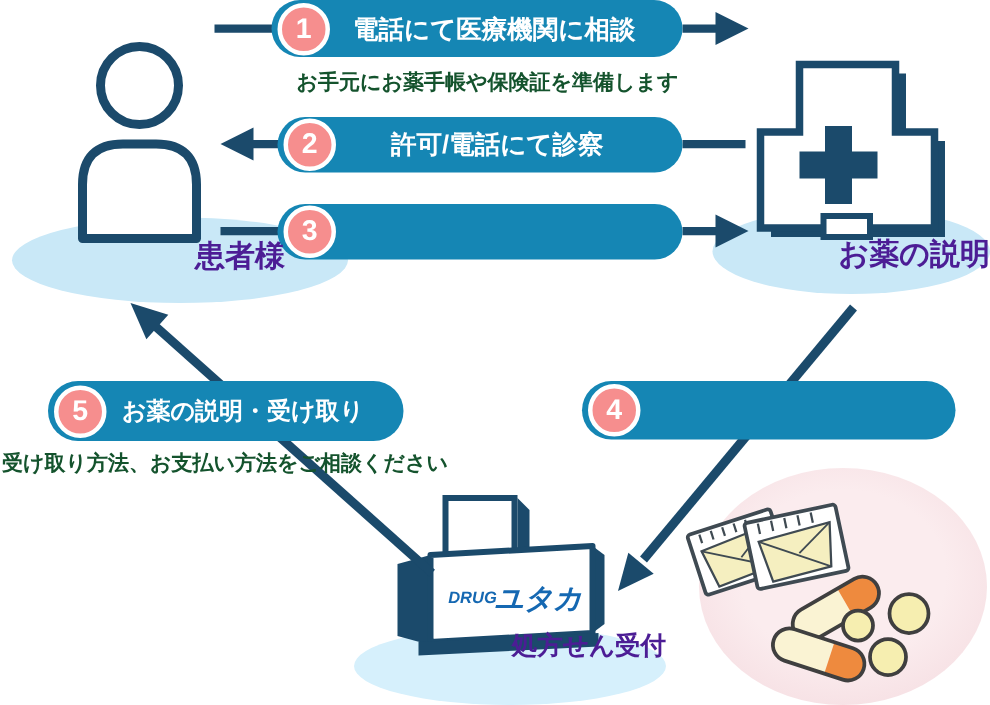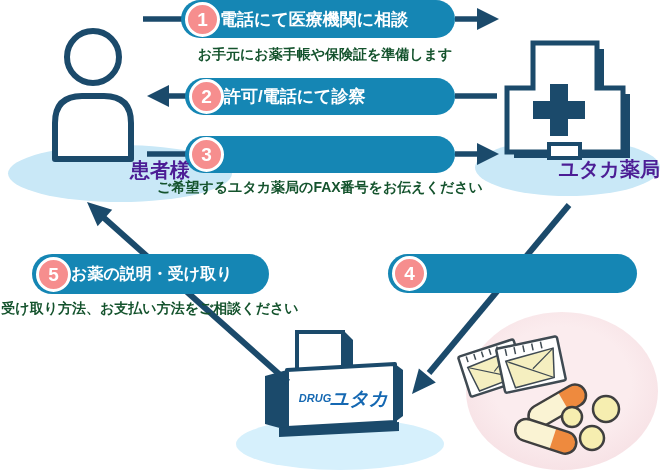--- a/index.html
+++ b/index.html
@@ -13,21 +13,21 @@
     position:absolute;z-index:4;background:#1586b4;border-radius:20px;
     display:flex;align-items:center;padding-left:4px;box-sizing:border-box;
   }
   .badge-num{
     width:29px;height:29px;flex:0 0 29px;border-radius:50%;
     background:#f68e8e;border:3px solid #ffffff;
     display:flex;align-items:center;justify-content:center;
     color:#ffffff;font-weight:bold;font-size:19px;line-height:1;
   }
   .badge-label{
-    flex:1;text-align:left;color:#ffffff;font-weight:bold;font-size:17px;
+    flex:1;text-align:center;color:#ffffff;font-weight:bold;font-size:17px;
     letter-spacing:0px;padding-right:16px;white-space:nowrap;
   }
   .caption{
     position:absolute;z-index:4;text-align:center;font-weight:bold;
     color:#14532d;font-size:14px;white-space:nowrap;letter-spacing:0px;
   }
   svg{display:block;}
   #arrow-layer{position:absolute;left:0;top:0;z-index:3;}
   .icon-layer{position:absolute;z-index:2;}
 </style>
@@ -156,21 +156,21 @@
   </div>
   <div class="badge" style="left:388px;top:254px;width:249px;height:39px;">
     <span class="badge-num">4</span>
   </div>
   <div class="badge" style="left:32px;top:254px;width:237px;height:40px;">
     <span class="badge-num">5</span>
     <span class="badge-label" style="font-size:16px;">お薬の説明・受け取り</span>
   </div>
 
   <div class="caption" style="left:165px;top:46px;width:320px;">お手元にお薬手帳や保険証を準備します</div>
-  <div class="caption" style="left:155px;top:179px;width:330px;">ご希望するユタカ薬局のFAX番号をお伝えください</div>
   <div class="caption" style="left:-2px;top:300px;width:304px;">受け取り方法、お支払い方法をご相談ください</div>
 
   <div class="actor-label" style="left:10px;top:157px;width:180px;font-size:20px;">患者様</div>
-  <div class="actor-label" style="left:475px;top:156px;width:185px;font-size:20px;">ユタカ薬局</div>
+  <div class="actor-label" style="left:475px;top:156px;width:185px;font-size:20px;">お薬の説明</div>
   <div class="actor-label" style="left:236px;top:421px;width:208px;font-size:17px;line-height:1.15;">
+    <div>処方せん受付</div>
   </div>
 
 </div>
 
 </body></html>

